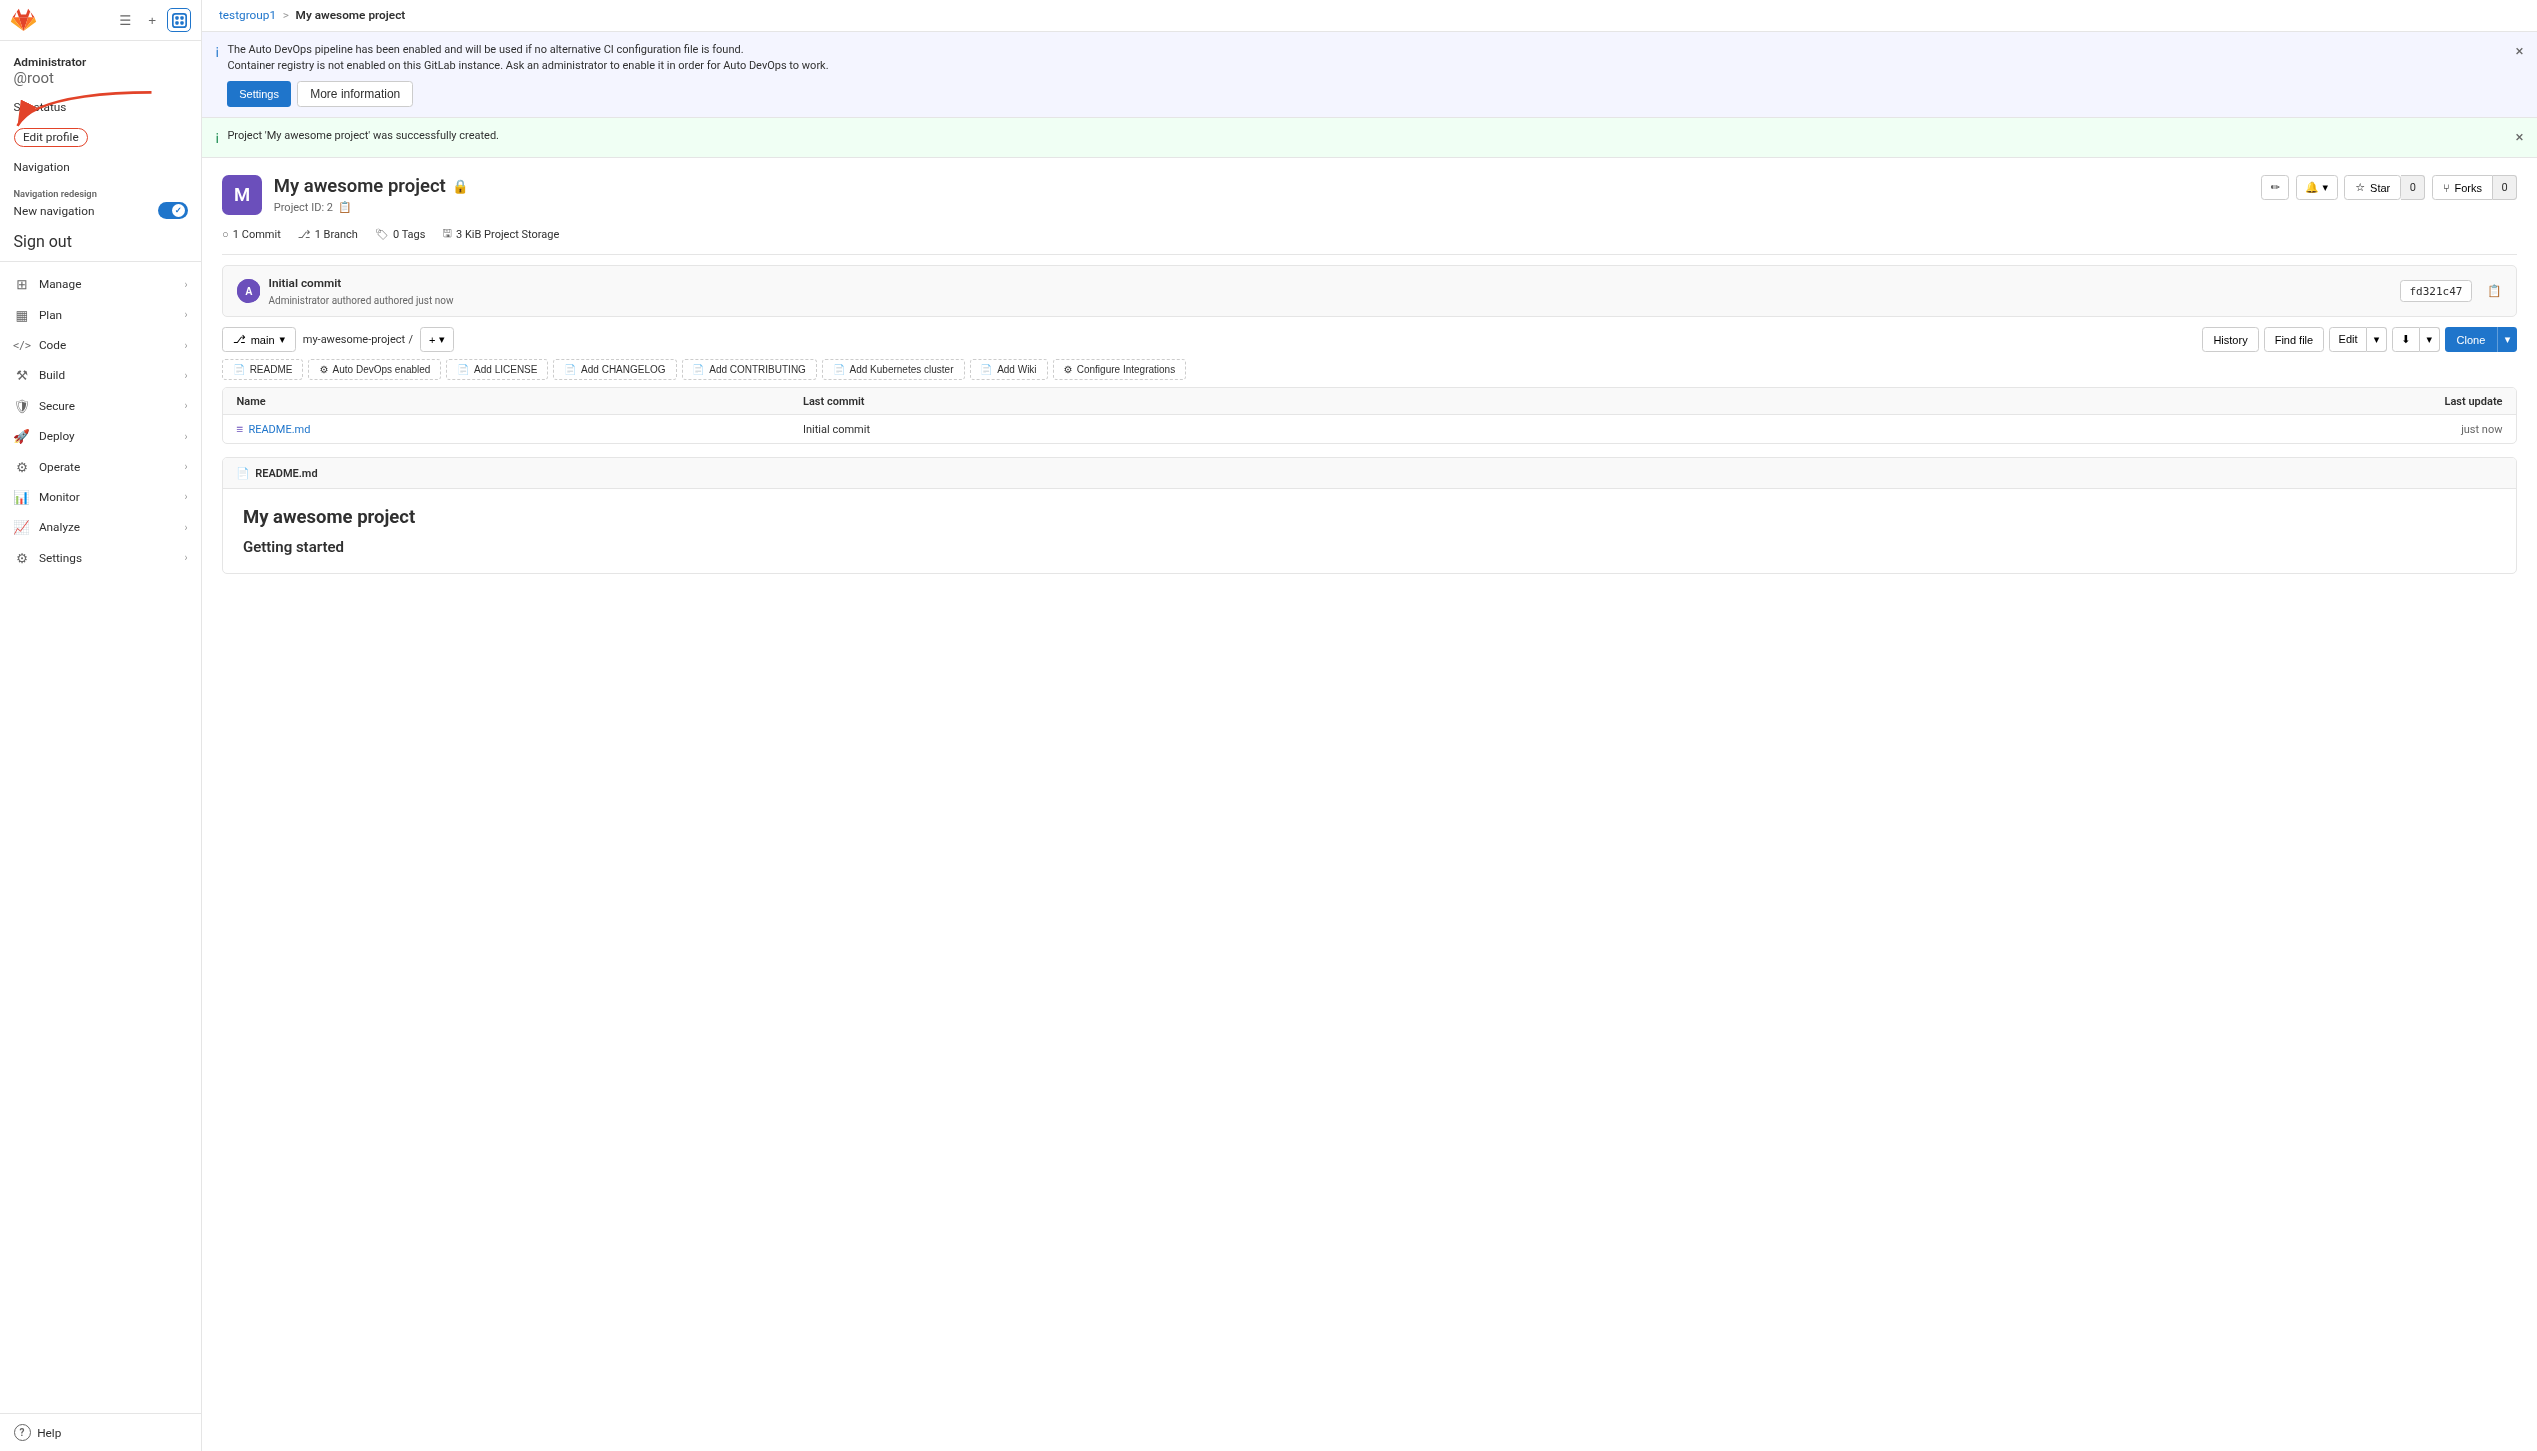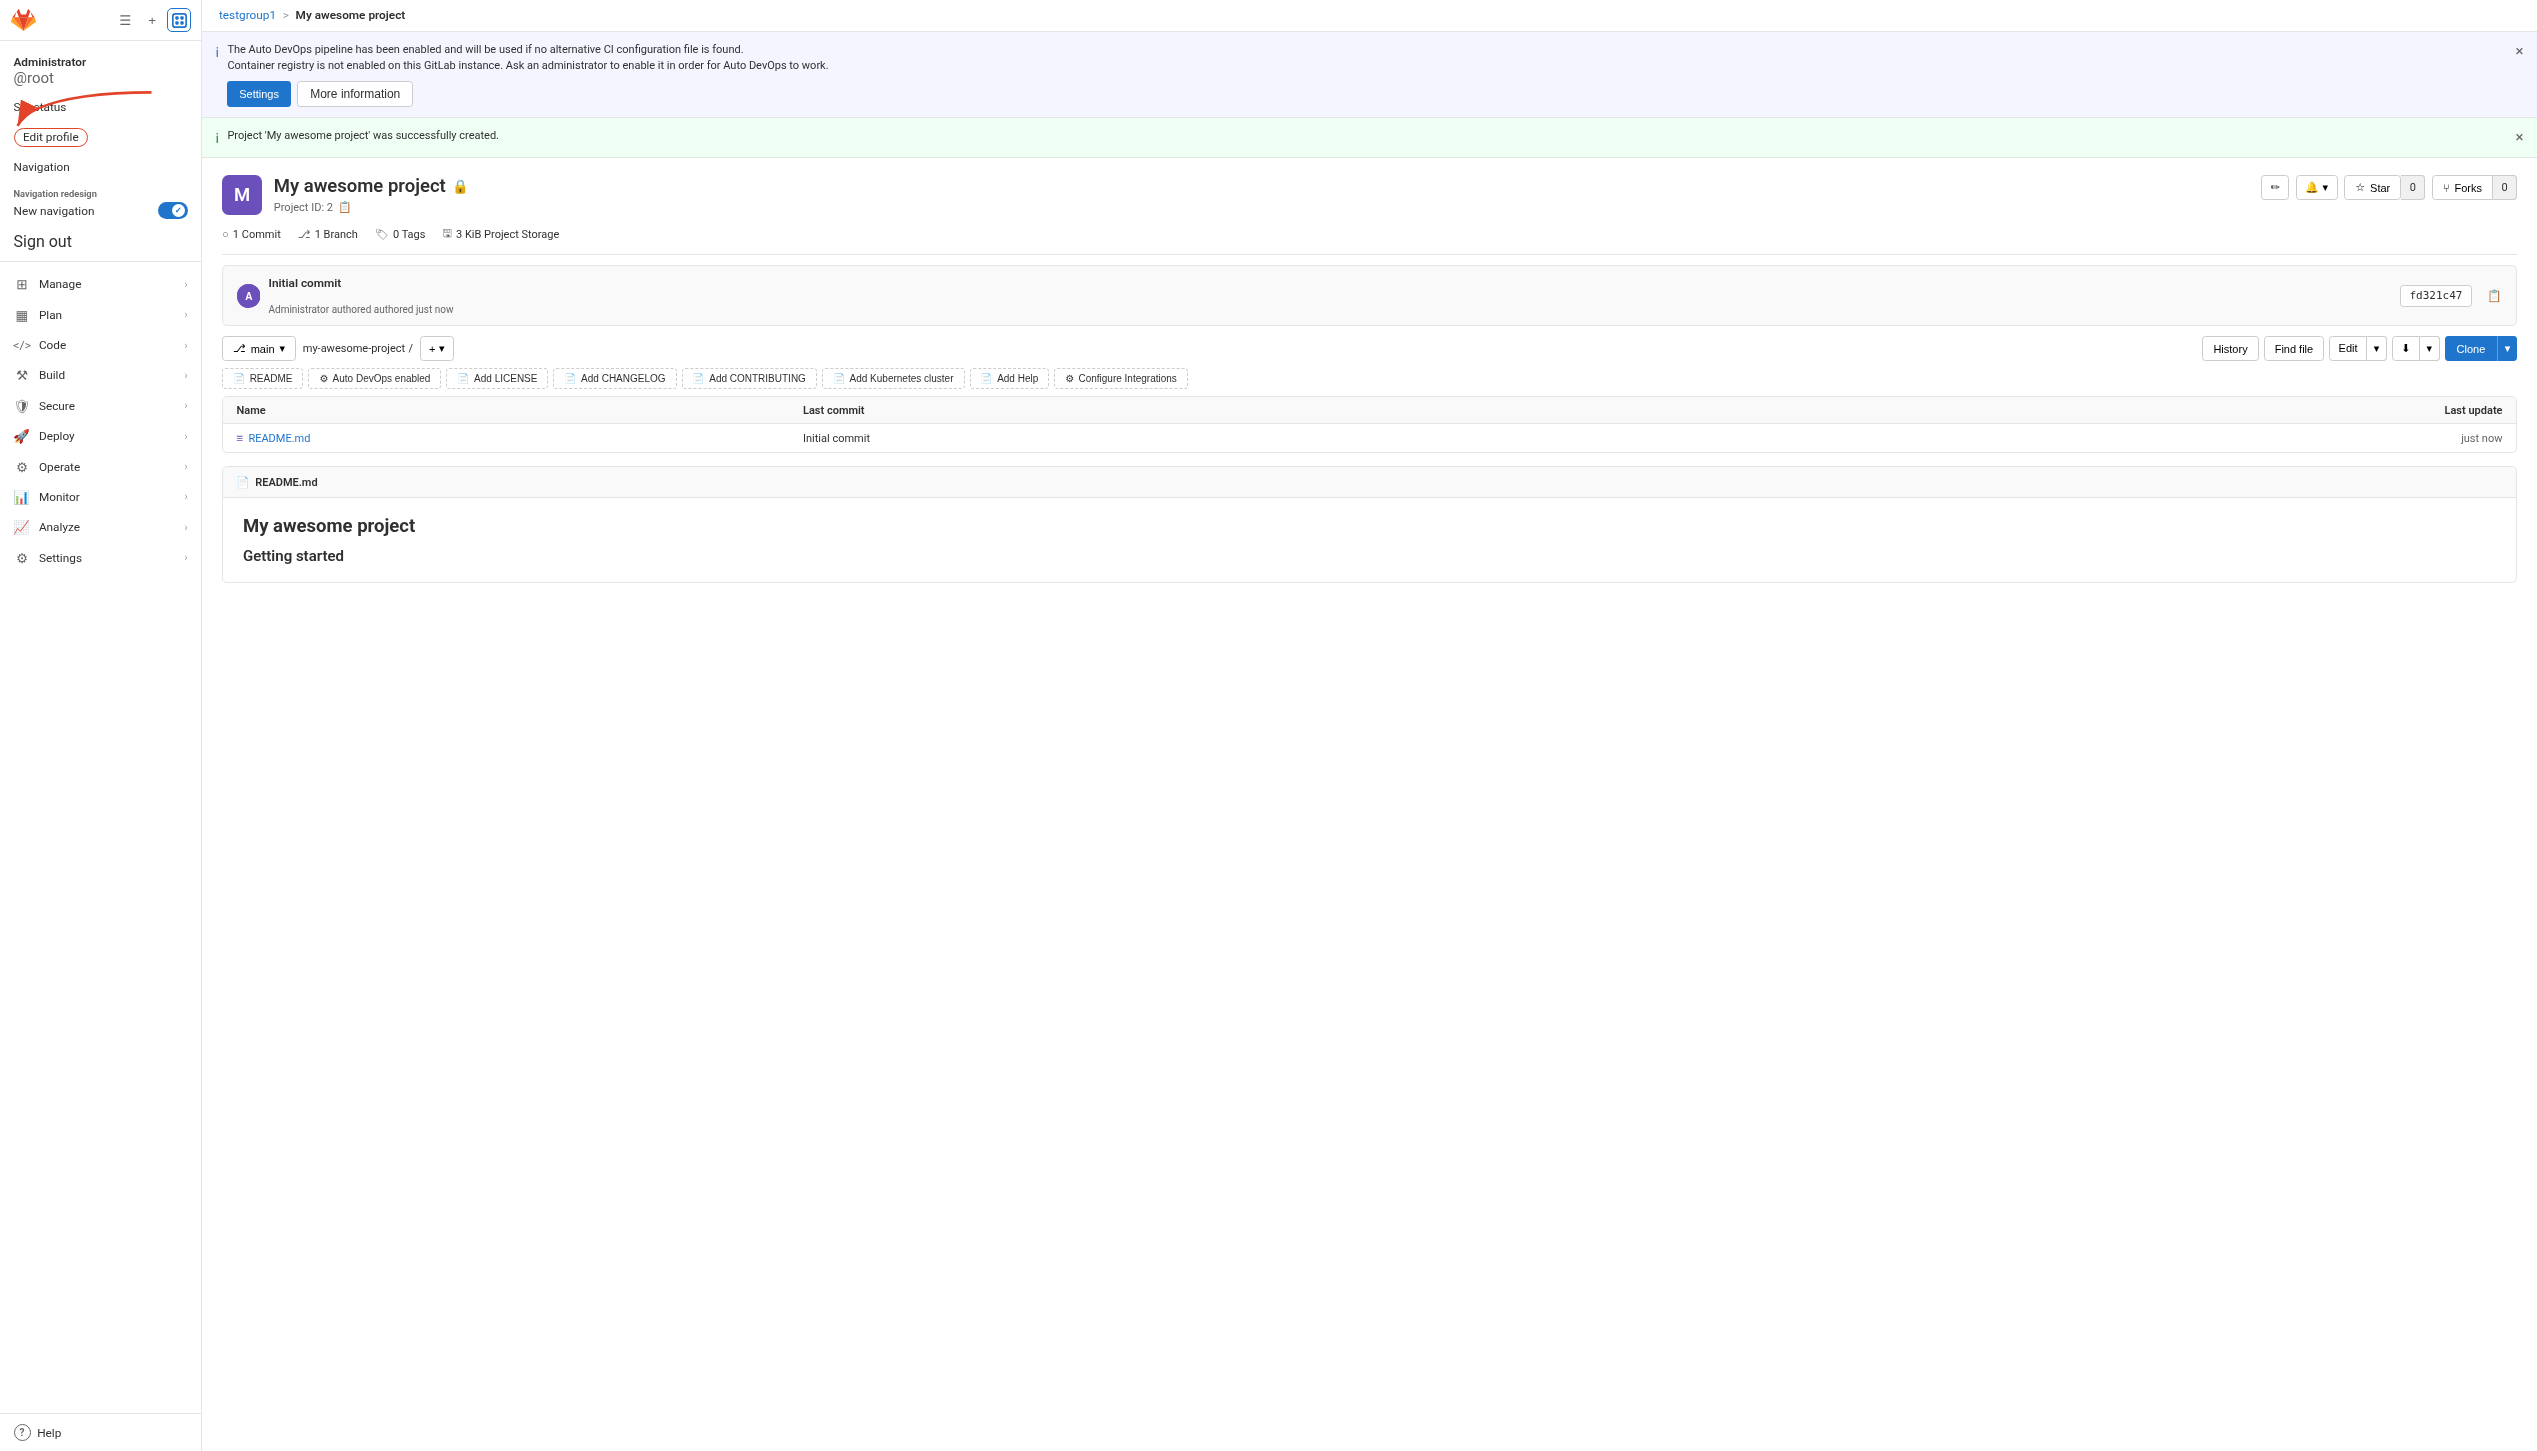--- a/index.html
+++ b/index.html
@@ -76,21 +76,21 @@
     .stat-icon { color: #666; }
 
     
     .divider { border: none; border-top: 0.8px solid #e5e5e5; margin: 0 20px; }
 
     
     .commit-bar { margin: 10px 20px; background: #f9f9f9; border: 0.8px solid #e5e5e5; border-radius: 5px; padding: 10px 13.5px; display: flex; align-items: center; justify-content: space-between; }
     .commit-avatar { width: 23.6px; height: 23.6px; background: #6b4fbb; border-radius: 50%; display: flex; align-items: center; justify-content: center; color: white; font-size: 10px; font-weight: 600; margin-right: 8.4px; flex-shrink: 0; }
     .commit-info { flex: 1; }
     .commit-message { font-weight: 600; font-size: 11.8px; }
-    .commit-meta { font-size: 10px; color: #666; margin-top: 14px; }
+    .commit-meta { font-size: 10px; color: #666; margin-top: 5px; }
     .commit-hash { display: flex; align-items: center; gap: 16px; }
     .hash-badge { background: #fff; border: 0.8px solid #ccc; padding: 3.4px 8.4px; border-radius: 3.4px; font-family: monospace; font-size: 11px; cursor: pointer; }
     .copy-icon { cursor: pointer; color: #666; font-size: 11.8px; }
 
     
     .file-toolbar { margin: 0 20px 6.7px; display: flex; align-items: center; gap: 6.7px; }
     .branch-btn { background: #fff; border: 0.8px solid #ccc; padding: 5px 10px; border-radius: 3.4px; cursor: pointer; font-size: 11px; display: flex; align-items: center; gap: 5px; }
     .path-display { font-size: 11px; color: #303030; display: flex; align-items: center; gap: 3.4px; }
     .path-add-btn { background: #fff; border: 0.8px solid #ccc; padding: 5px 8.4px; border-radius: 3.4px; cursor: pointer; font-size: 11px; display: flex; align-items: center; gap: 3.4px; }
     .file-actions { margin-left: auto; display: flex; gap: 5px; }
@@ -415,21 +415,21 @@
     <button class="qa-btn">
       <span>📄</span>
       <span>Add CONTRIBUTING</span>
     </button>
     <button class="qa-btn">
       <span>📄</span>
       <span>Add Kubernetes cluster</span>
     </button>
     <button class="qa-btn">
       <span>📄</span>
-      <span>Add Help</span>
+      <span>Add Wiki</span>
     </button>
     <button class="qa-btn" style="border-style:dashed;">
       <span>⚙</span>
       <span>Configure Integrations</span>
     </button>
   </div>
 
   <div class="file-table">
     <div class="file-table-header">
       <span>Name</span>

